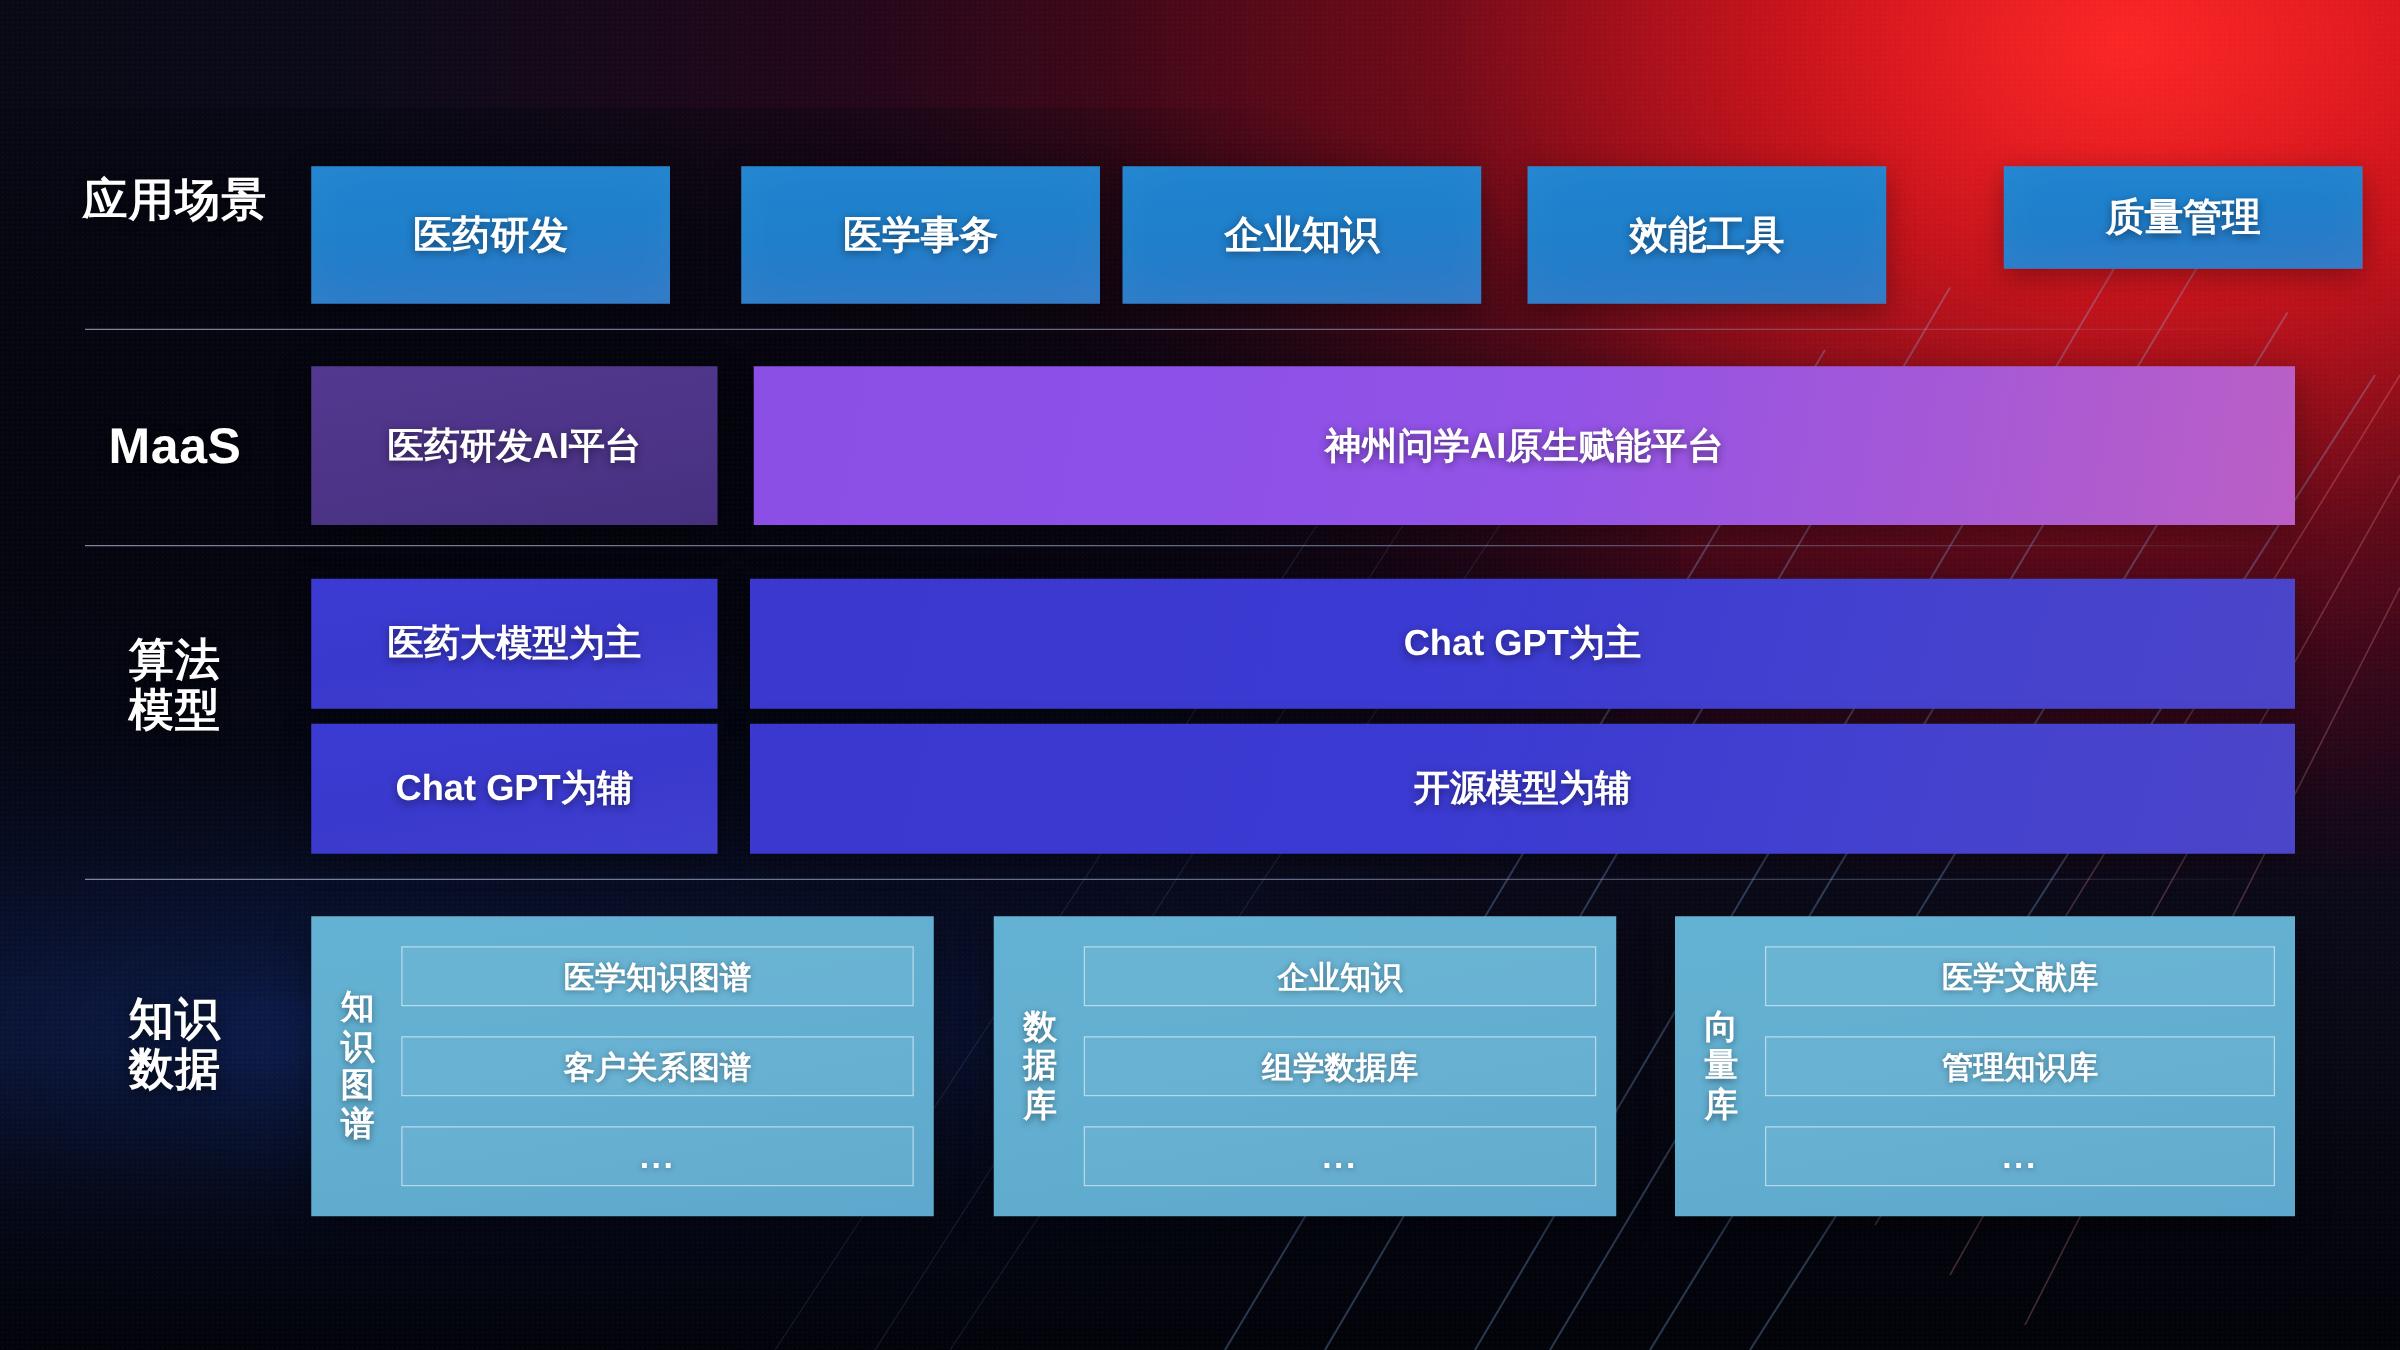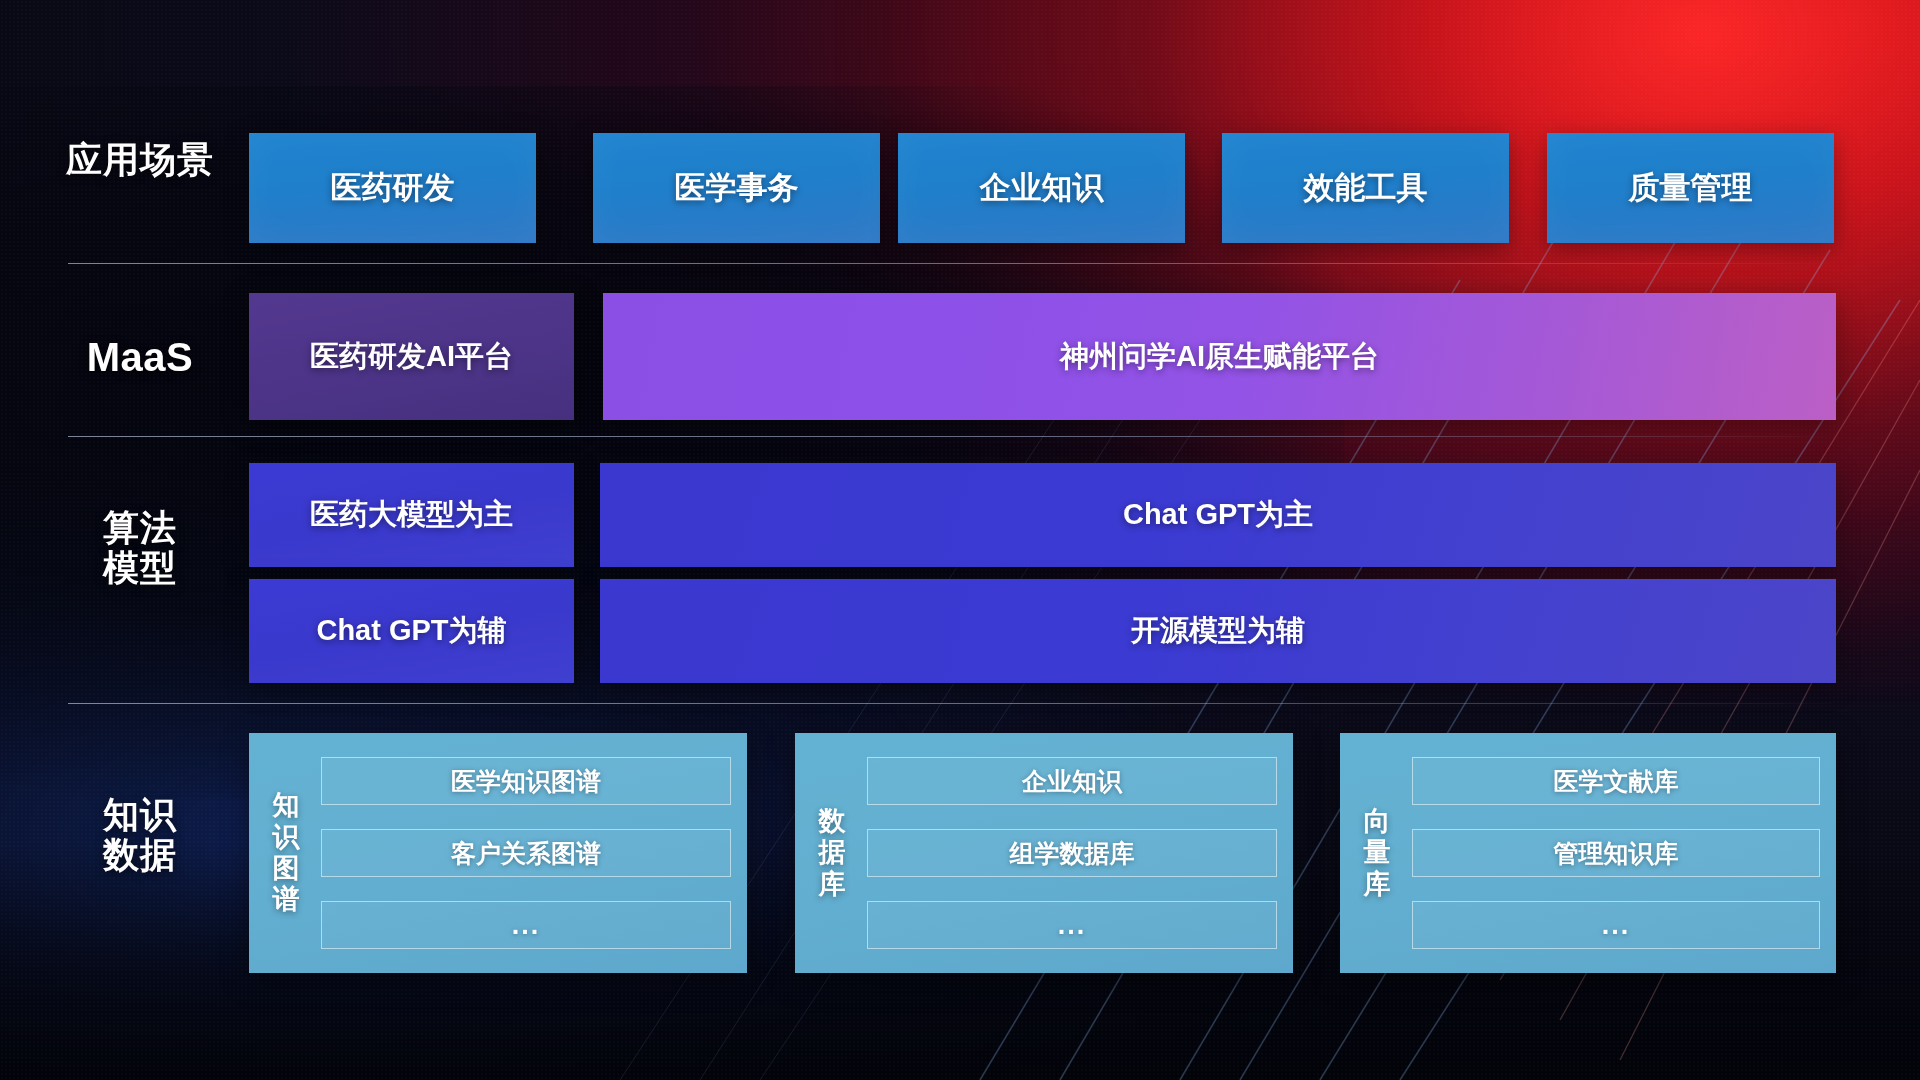--- a/index.html
+++ b/index.html
@@ -190,21 +190,21 @@
   </div>
   <div class="box app-box" style="left:573px; top:133px; width:287px; height:110px;margin-left:20px;">
     <span>医学事务</span>
   </div>
   <div class="box app-box" style="left:898px; top:133px; width:287px; height:110px;">
     <span>企业知识</span>
   </div>
   <div class="box app-box" style="left:1222px; top:133px; width:287px; height:110px;">
     <span>效能工具</span>
   </div>
-  <div class="box app-box" style="left:1547px; top:133px; width:287px; height:110px;">
+  <div class="box app-box" style="left:1603px; top:133px; width:287px; height:82px;">
     <span>质量管理</span>
   </div>
 
   <div class="divider" style="left:68px; top:263px; width:1770px;"></div>
 
   <div class="rowlabel latin" style="left:55px; top:335px;">
     <div>MaaS</div>
   </div>
 
   <div class="box maas-left" style="left:249px; top:293px; width:325px; height:127px;">

